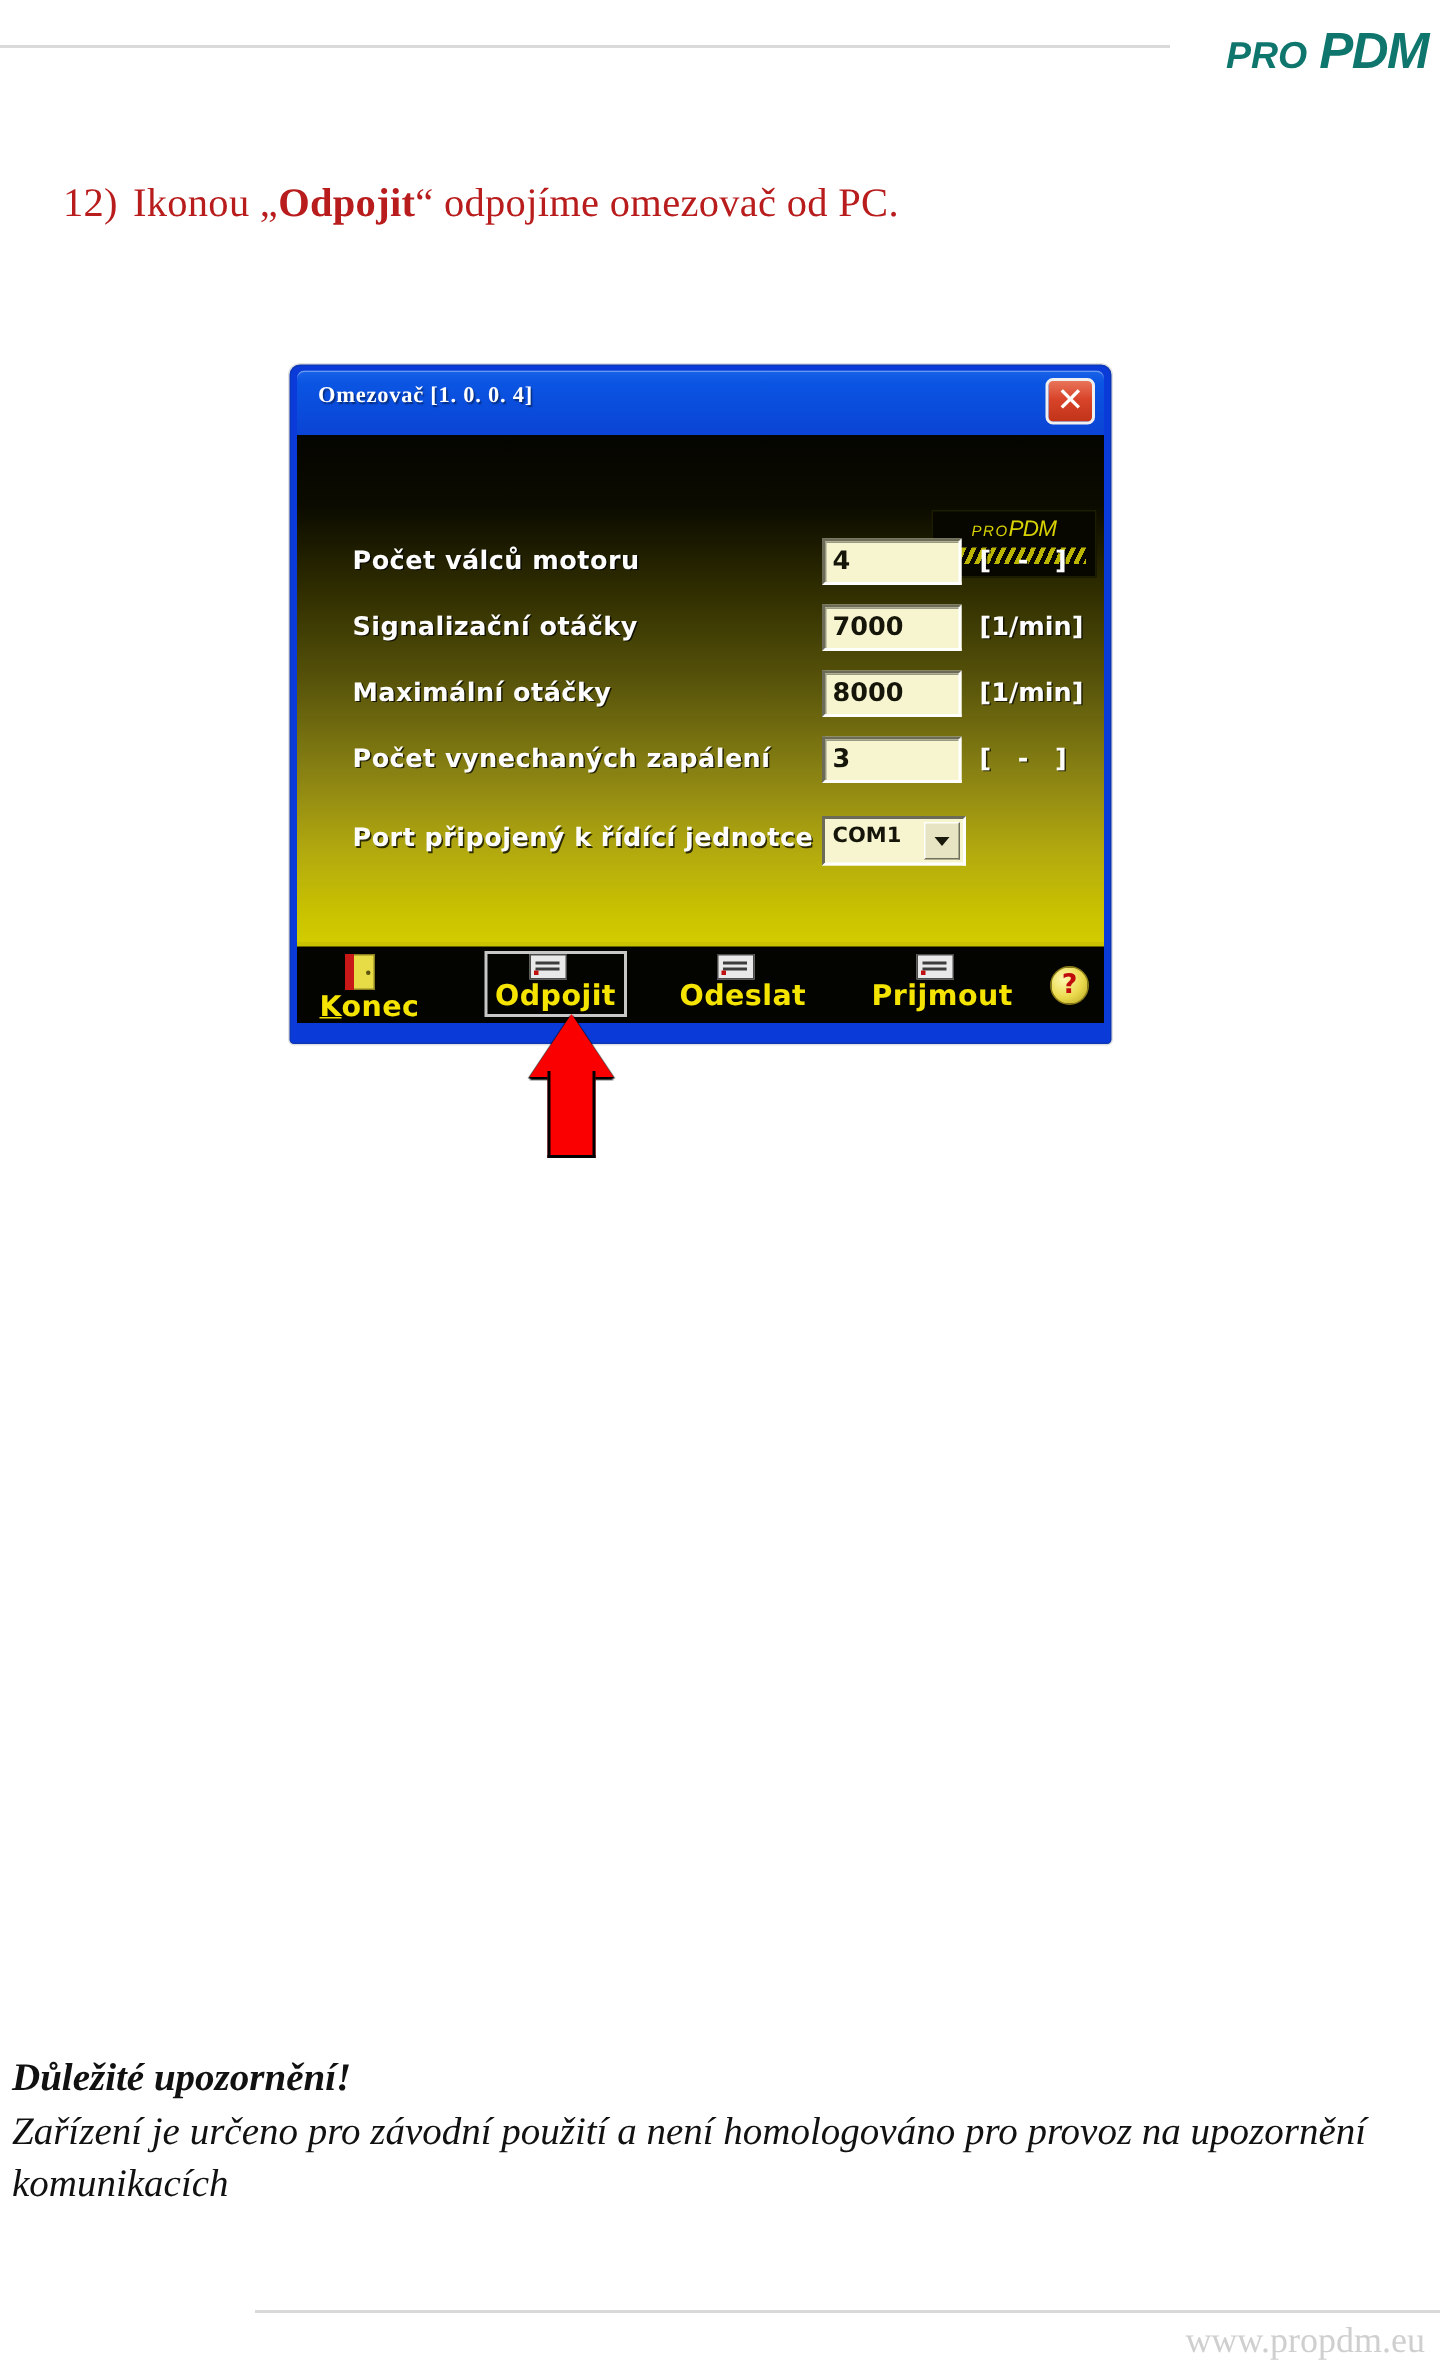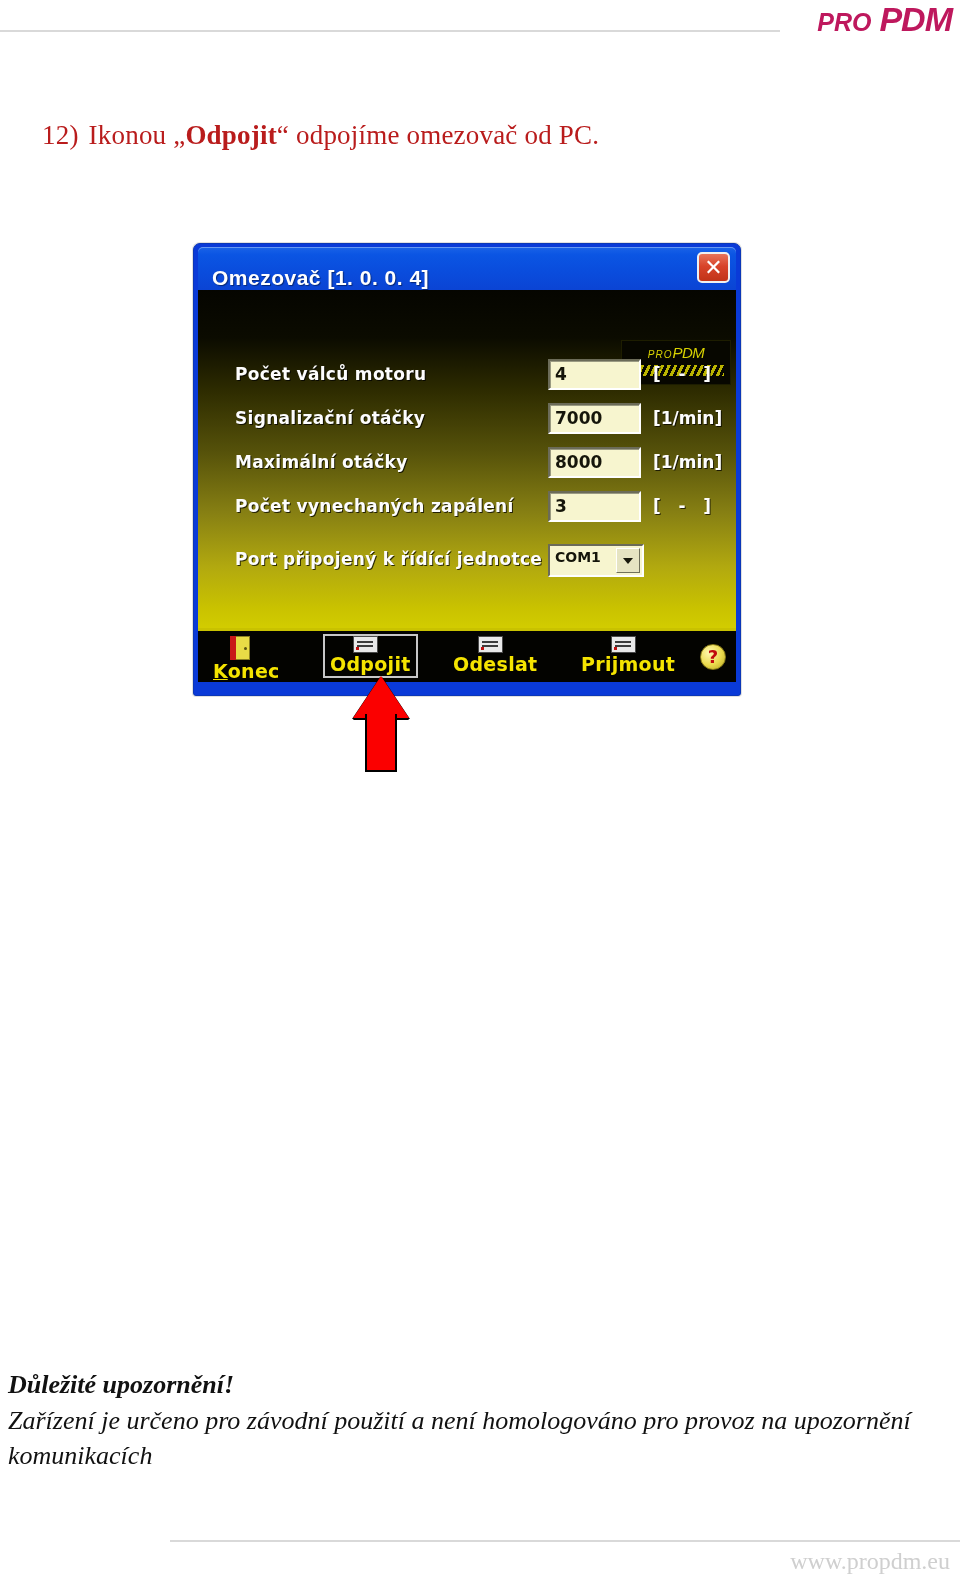--- a/index.html
+++ b/index.html
@@ -27,27 +27,27 @@
     position: absolute;
     left: 0;
     top: 30px;
     width: 780px;
     height: 2px;
     background: #d9d9d9;
   }
   .header-logo {
     position: absolute;
     right: 8px;
-    top: 0px;
+    top: 15px;
     font-family: "Liberation Sans", sans-serif;
     font-size: 34px;
     font-weight: bold;
     font-style: italic;
     letter-spacing: -1px;
-    color: #be185d;
+    color: #0f766e;
     white-space: nowrap;
   }
   .header-logo .pro {
     font-size: 25px;
     letter-spacing: 0px;
     margin-right: 8px;
   }
 
   
   .instruction {
@@ -80,23 +80,23 @@
     position: relative;
     height: 43px;
     border-radius: 5px 5px 0 0;
     background: linear-gradient(180deg,#1a63e8 0%, #0b55e3 18%, #0a4ddd 55%, #0b44d4 100%);
     box-shadow: inset 0 1px 0 rgba(255,255,255,.35);
     overflow: hidden;
   }
   .title-text {
     position: absolute;
     left: 14px;
-    top: 19px;
-    font-family: Liberation Sans, sans-serif;
-    font-size: 21px;
+    top: 9px;
+    font-family: Liberation Serif, serif;
+    font-size: 15px;
     font-weight: bold;
     color: #ffffff;
     letter-spacing: .5px;
     text-shadow: 1px 1px 1px rgba(0,0,0,.45);
     white-space: nowrap;
   }
   .close-btn {
     position: absolute;
     right: 6px;
     top: 5px;

